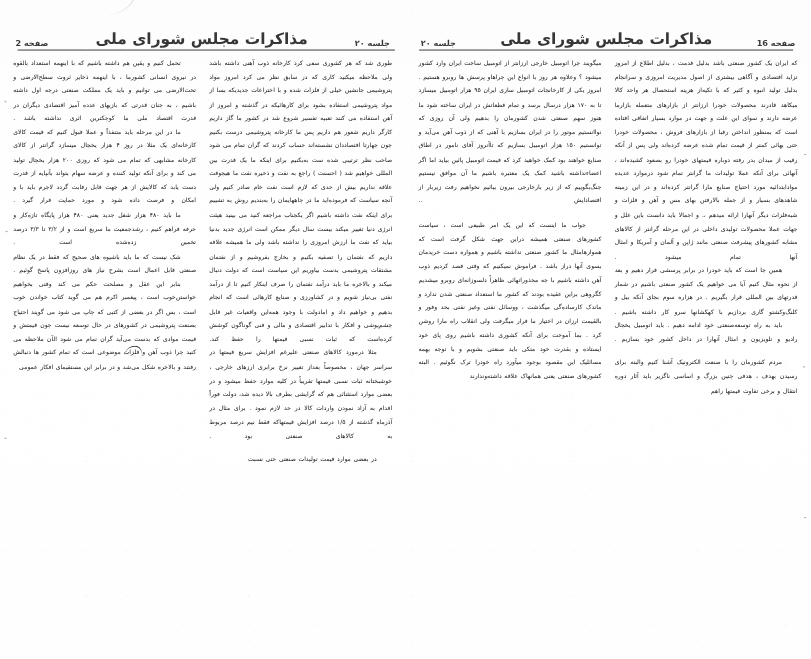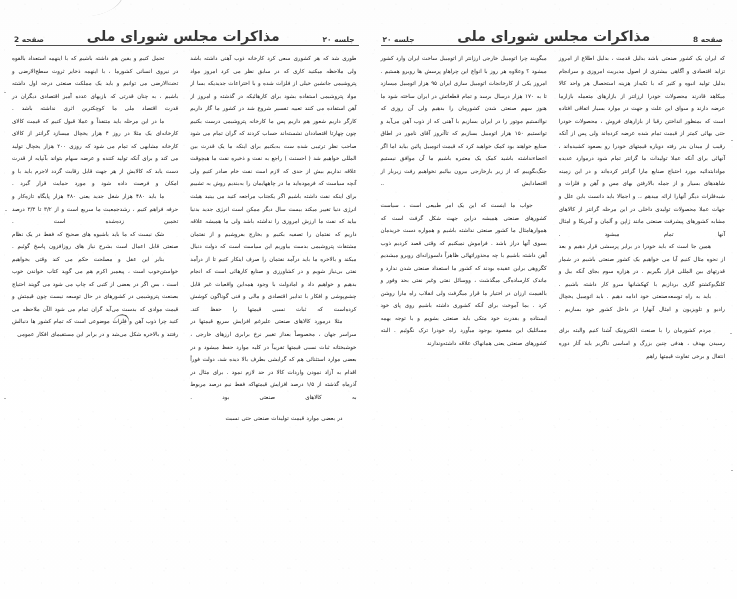--- a/index.html
+++ b/index.html
@@ -199,21 +199,21 @@
             <p class="cont">طوری شد که هر کشوری سعی کرد کارخانه ذوب آهنی داشته باشد ولی ملاحظه میکنید کاری که در سابق نظر می کرد امروز مواد پتروشیمی جانشین خیلی از فلزات شده و با اختراعات جدیدیکه بسا از مواد پتروشیمی استفاده بشود برای کارهائیکه در گذشته و امروز از آهن استفاده می کنند تعبیه تفسیر شروع شد در کشور ما گاز داریم کارگر داریم شعور هم داریم پس ما کارخانه پتروشیمی درست بکنیم چون چهارتا اقتصاددان نشسته‌اند حساب کردند که گران تمام می شود صاحب نظر ترتیبی شده ست به‌بکنیم برای اینکه ما یک قدرت بین المللی خواهیم شد ( احسنت ) راجع به نفت و ذخیره نفت ما هیچوقت علاقه نداریم بیش از حدی که لازم است نفت خام صادر کنیم ولی آنچه سیاست که فرموده‌اید ما در چاههایمان را به‌بندیم روش به تشییم برای اینکه نفت داشته باشیم اگر یکجناب مراجعه کنید می بینید هیئت انرژی دنیا تغییر میکند بیست سال دیگر ممکن است انرژی جدید بدنیا بیاید که نفت ما ارزش امروزی را نداشته باشد ولی ما همیشه علاقه داریم که نفتمان را تصفیه بکنیم و بخارج بفروشیم و از نفتمان مشتقات پتروشیمی بدست بیاوریم این سیاست است که دولت دنبال میکند و بالاخره ما باید درآمد نفتمان را صرف اینکار کنیم تا از درآمد نفتی بی‌نیاز شویم و در کشاورزی و صنایع کارهائی است که انجام بدهیم و خواهیم داد و امادولت با وجود همه‌این واقعیات غیر قابل چشم‌پوشی و افکار با تدابیر اقتصادی و مالی و فنی گوناگون کوشش کرده‌است که ثبات نسبی قیمتها را حفظ کند.</p>
             <p>مثلا درمورد کالاهای صنعتی علیرغم افزایش سریع قیمتها در سراسر جهان ، مخصوصاً بعداز تغییر نرخ برابری ارزهای خارجی ، خوشبختانه ثبات نسبی قیمتها تقریباً در کلیه موارد حفظ میشود و در بعضی موارد استثنائی هم که گرایشی بطرف بالا دیده شد، دولت فوراً اقدام به آزاد نمودن واردات کالا در حد لازم نمود . برای مثال در آذرماه گذشته از ۱/۵ درصد افزایش قیمتهاکه فقط نیم درصد مربوط به کالاهای صنعتی بود .</p>
             <p class="gap last">در بعضی موارد قیمت تولیدات صنعتی حتی نسبت</p>
           </div>
         </div>
       </div>
     </div>
 
     <div class="page right">
       <div class="page-head">
-        <div class="head-cell">صفحه 8</div>
+        <div class="head-cell">صفحه 16</div>
         <div class="head-cell center">مذاکرات مجلس شورای ملی</div>
         <div class="head-cell">جلسه ۲۰</div>
       </div>
       <div class="head-rule"></div>
 
       <div class="columns">
         <div class="col">
           <div class="col-inner">
             <p class="cont">میگویند چرا اتومبیل خارجی ارزانتر از اتومبیل ساخت ایران وارد کشور میشود ؟ وعلاوه هر روز با انواع این چراهاو پرسش ها روبرو هستیم . امروز یکی از کارخانجات اتومبیل سازی ایران ۹۵ هزار اتومبیل میسازد تا به ۱۷۰ هزار درسال برسد و تمام قطعاتش در ایران ساخته شود ما هنوز سهم صنعتی شدن کشورمان را بدهیم ولی آن روزی که نواانستیم موتور را در ایران بسازیم با آهنی که از ذوب آهن می‌آید و توانستیم ۱۵۰ هزار اتومبیل بسازیم که تاآنروز آقای نامور در اطاق صنایع خواهند بود کمک خواهید کرد که قیمت اتومبیل پائین بیاید اما اگر اعضاءنداشته باشید کمک یک معتبره باشیم ما آن موافق نیستیم جنگ‌بگوییم که از زیر بارخارجی بیرون بیائیم نخواهیم رفت زیربار از اقتصادایش ..</p>
             <p class="gap last">جواب ما اینست که این یک امر طبیعی است ، سیاست کشورهای صنعتی همیشه دراین جهت شکل گرفت است که هموارهامثال ما کشور صنعتی نداشته باشیم و همواره دست خریدمان بسوی آنها دراز باشد . فراموش نمیکنیم که وقتی قصد کردیم ذوب آهن داشته باشیم با چه محذوراتهائی ظاهراً دلسوزانه‌ای روبرو میشدیم کگروهی براین عقیده بودند که کشور ما استعداد صنعتی شدن ندارد و ماندک کارساده‌گی میگذشت ، ووسائل نفتی وغیر نفتی بحد وفور و بالقیمت ارزان در اختیار ما قرار میگرفت ولی انقلاب راه مارا روشن کرد . بما آموخت برای آنکه کشوری داشته باشیم روی پای خود ایستاده و بقدرت خود متکی باید صنعتی بشویم و با توجه بهمه مسائلیک این مقصود بوجود میآورد راه خودرا ترک نگوئیم . البته کشورهای صنعتی یعنی همانهاک علاقه داشته‌وندارند</p>

